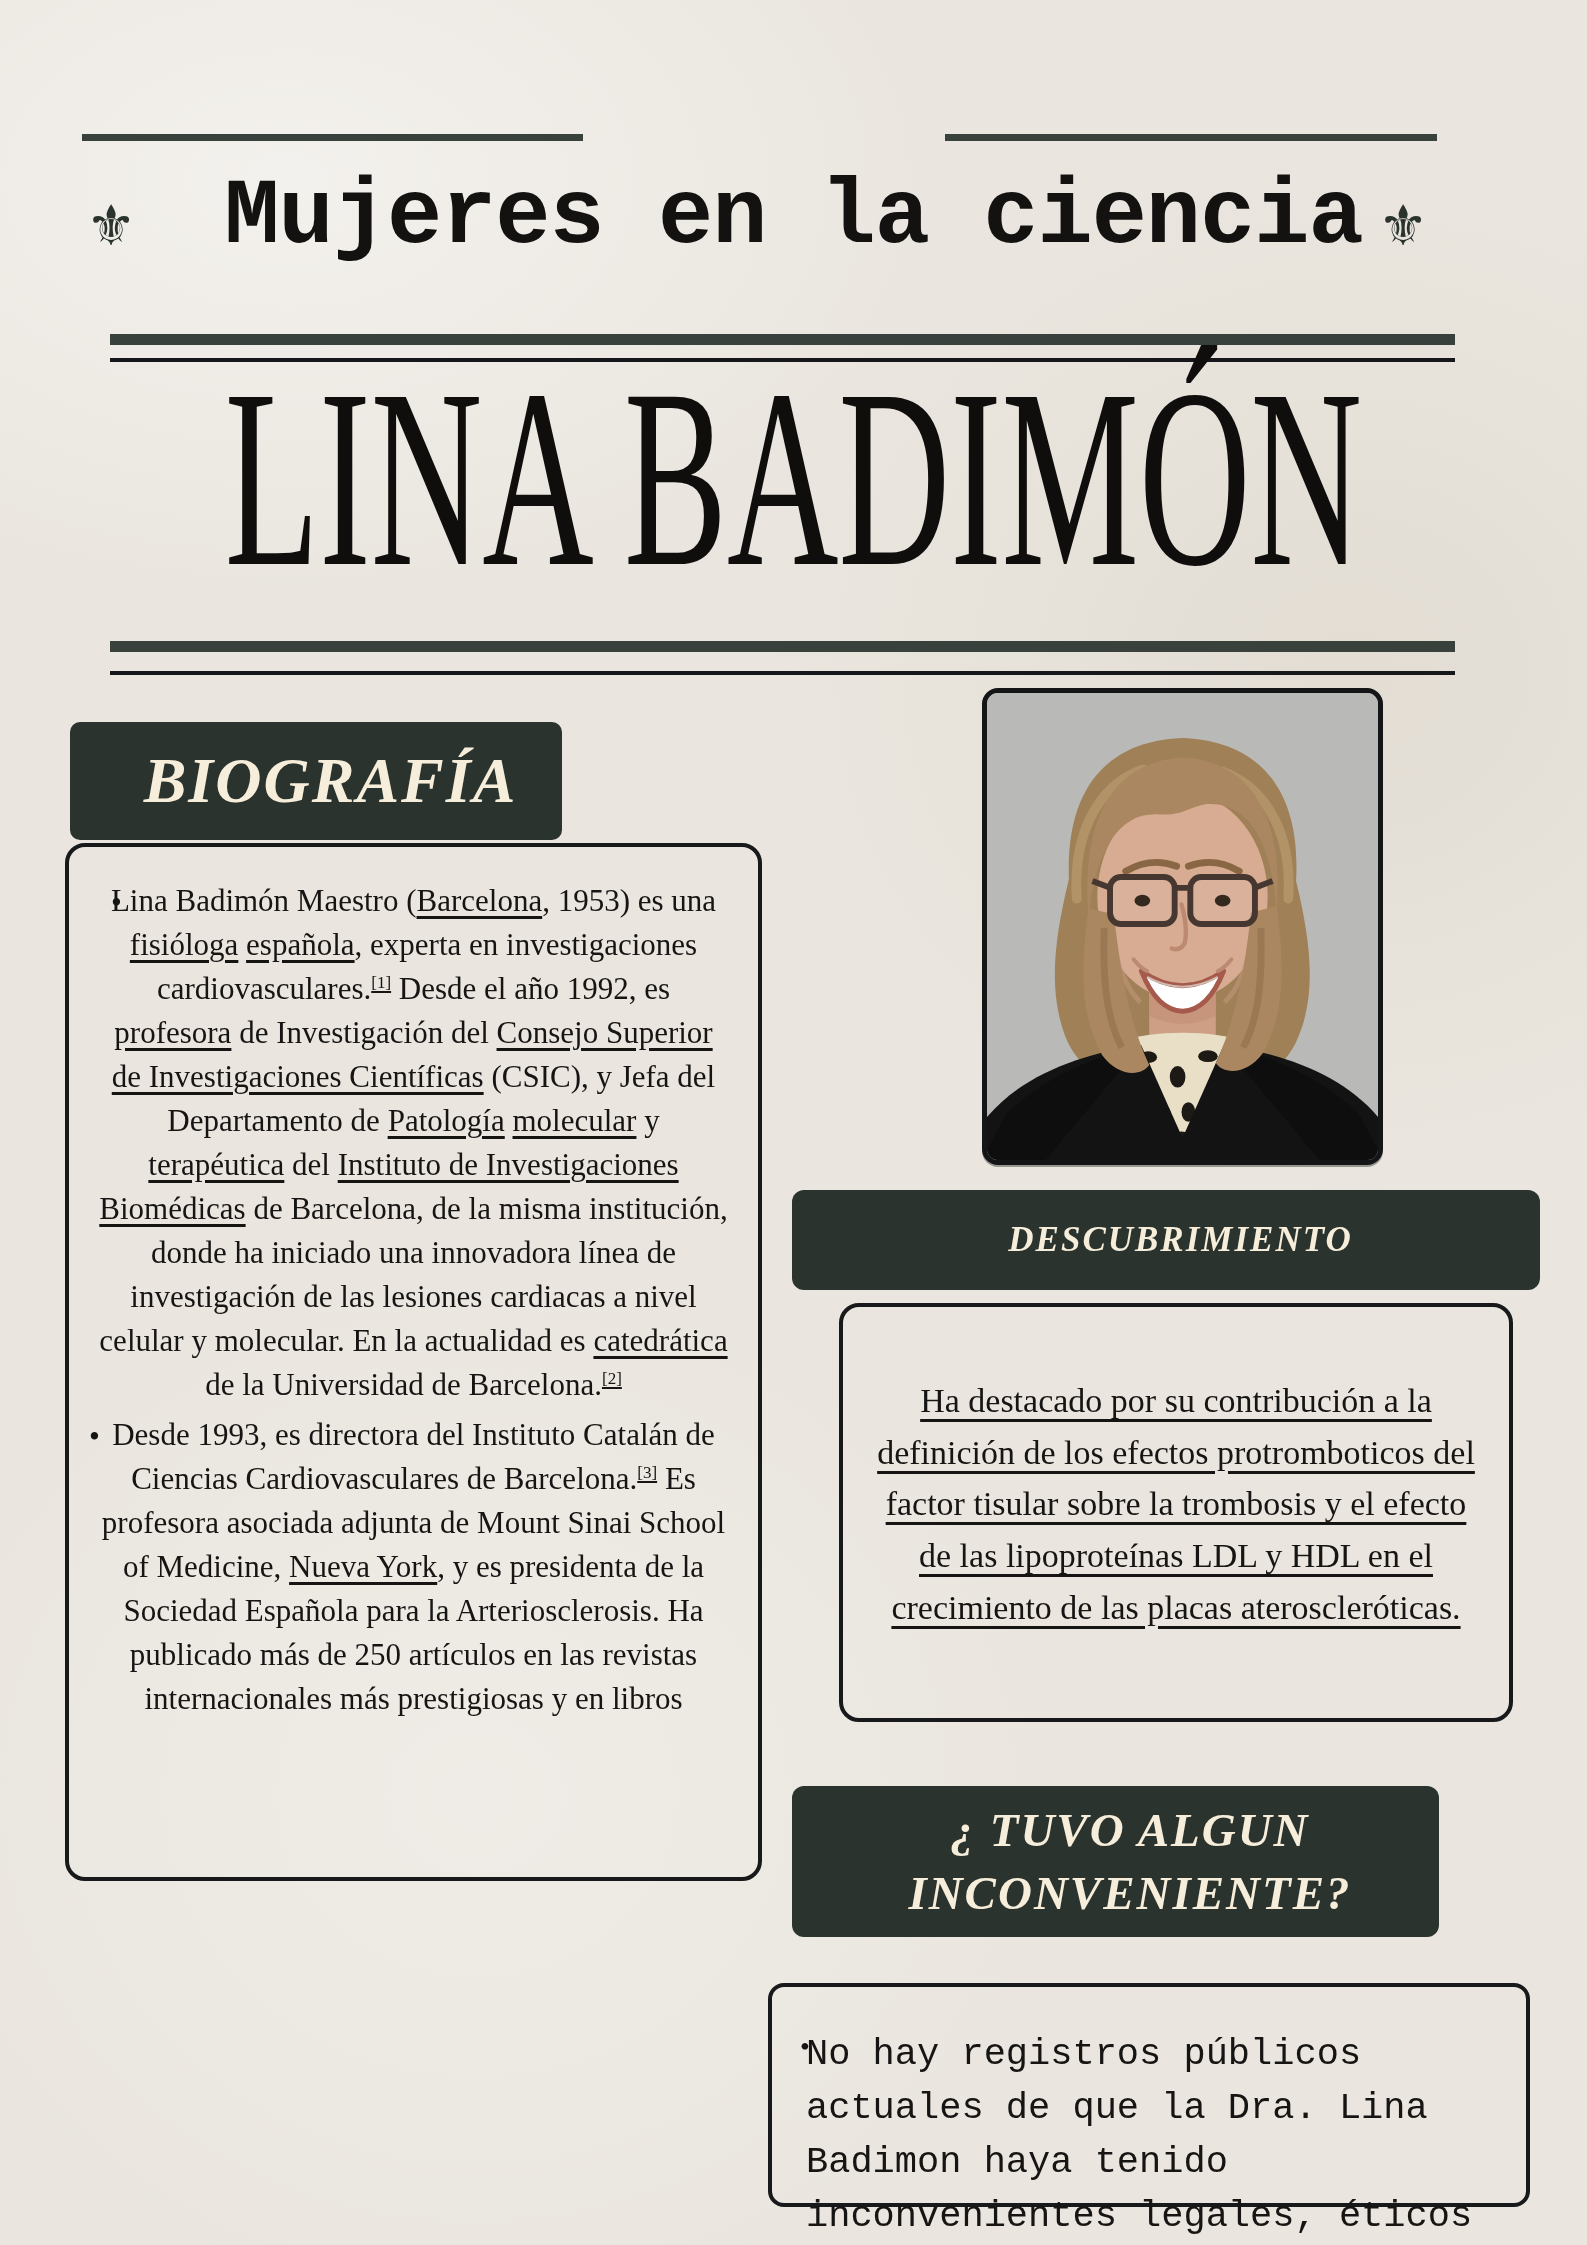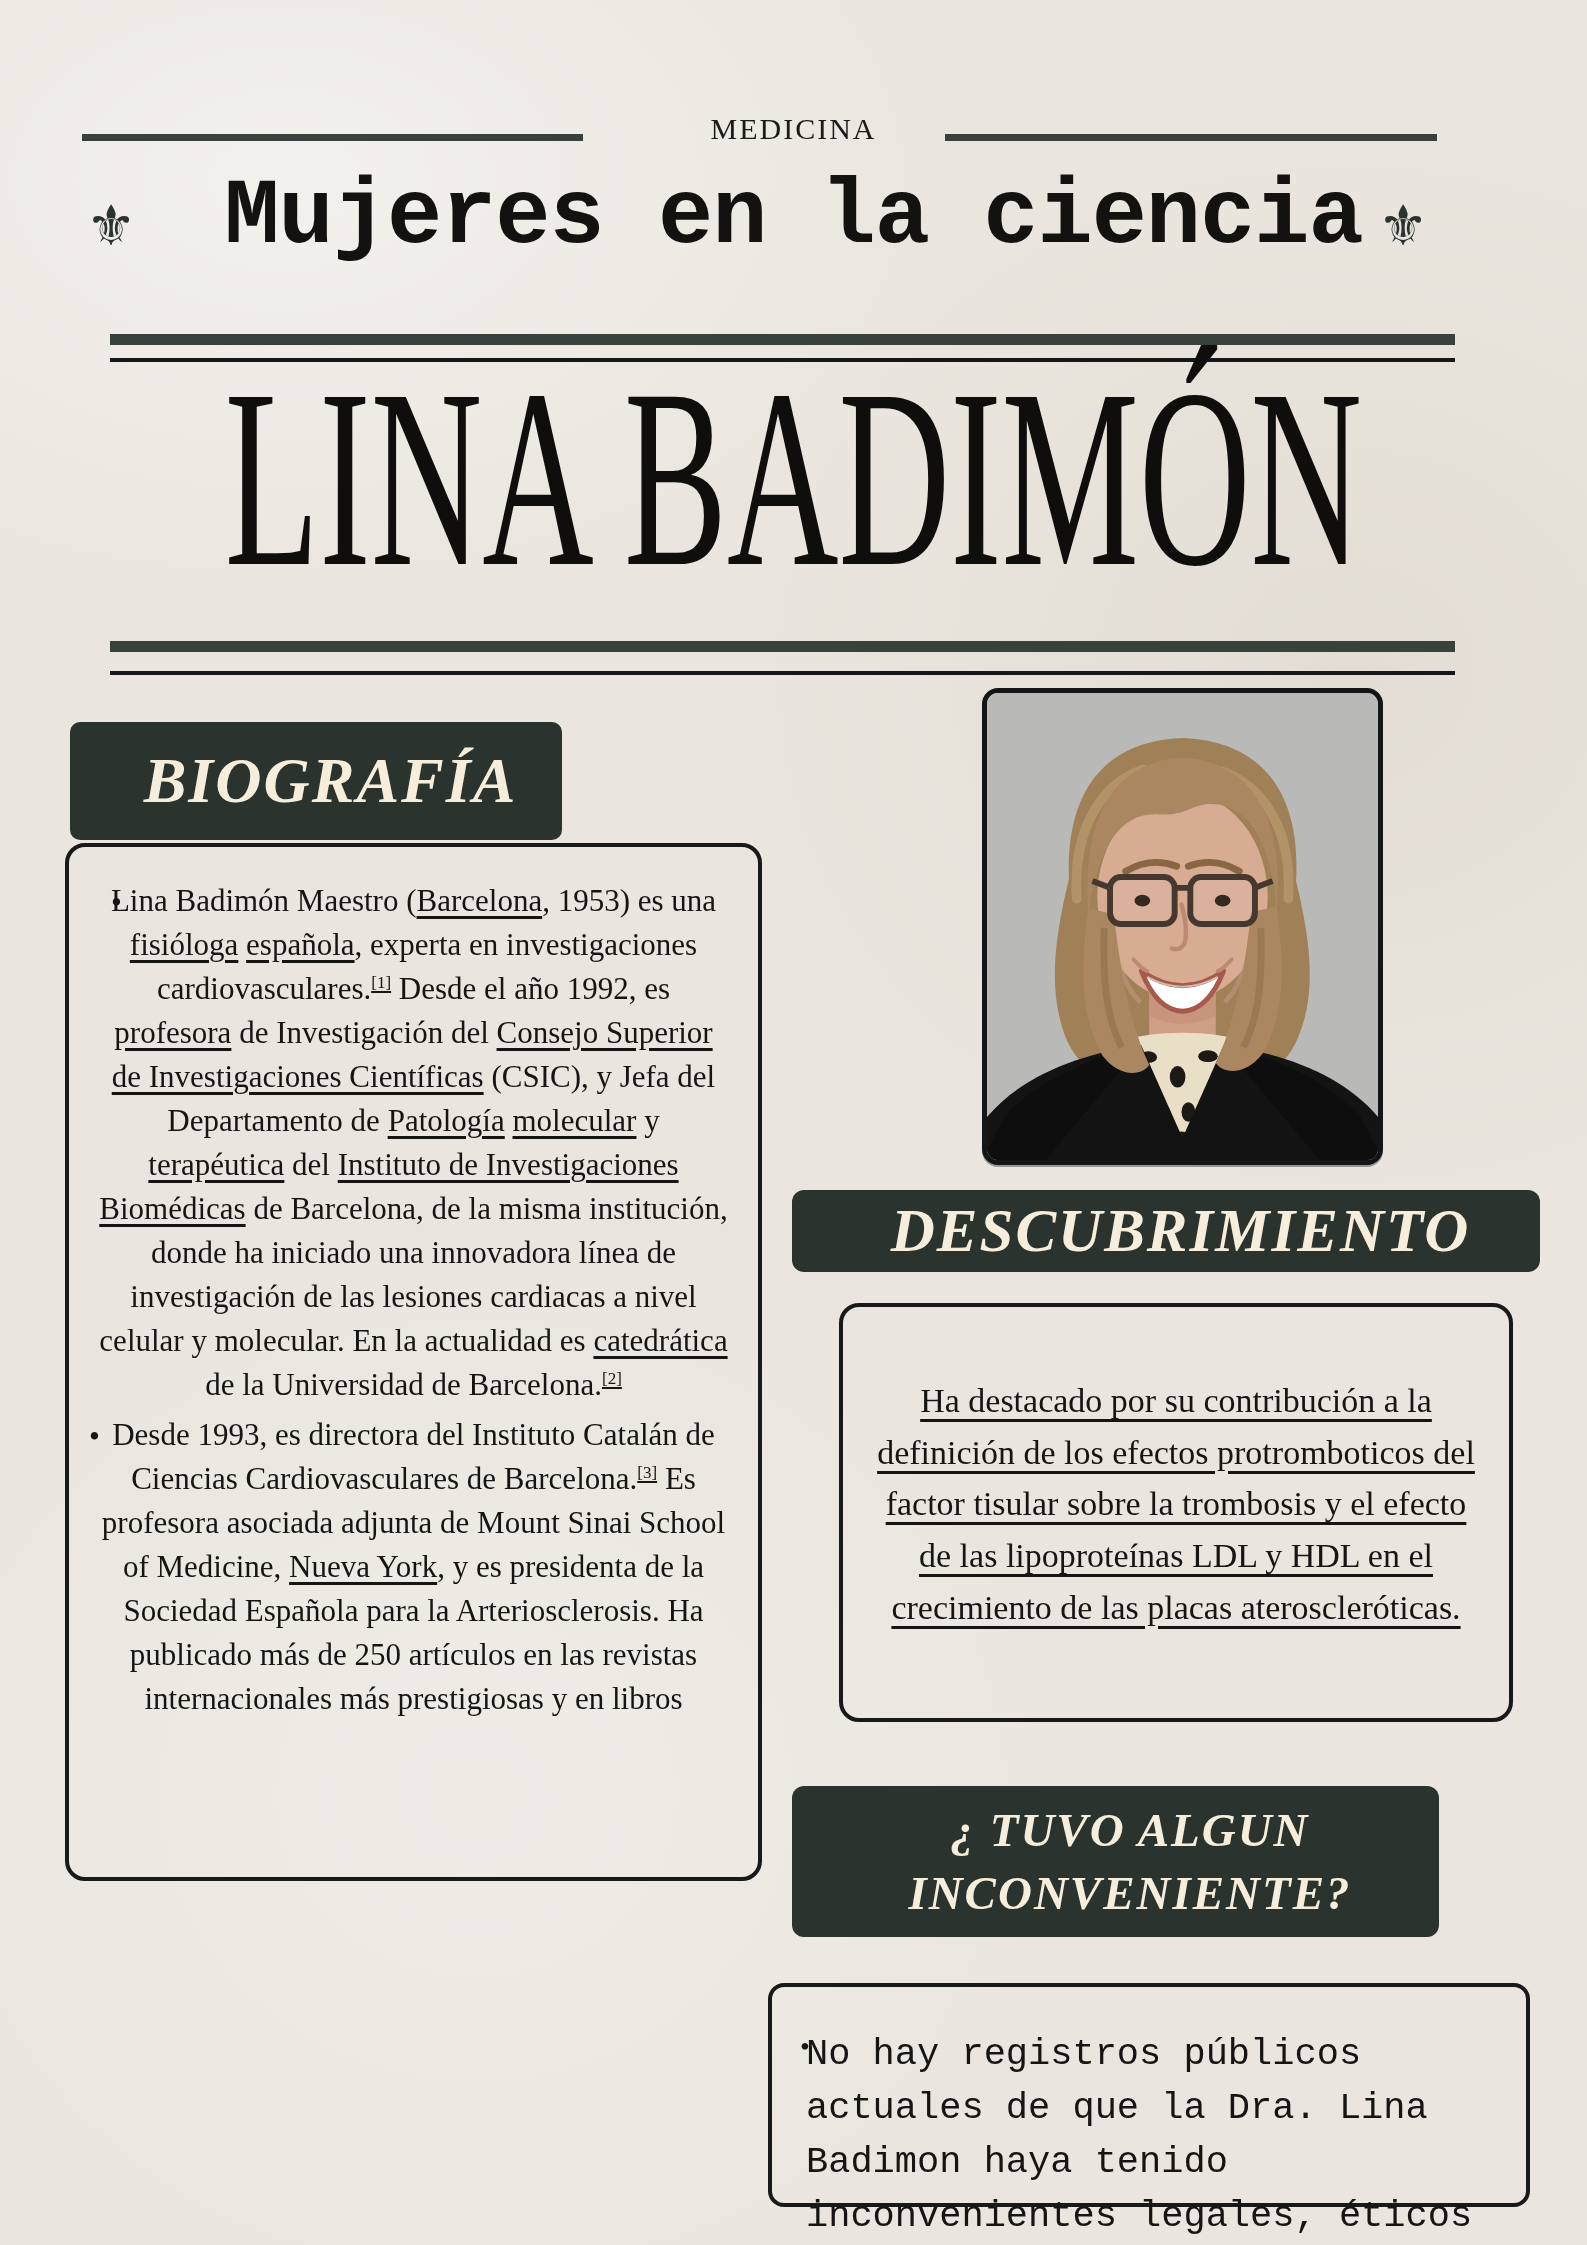--- a/index.html
+++ b/index.html
@@ -35,21 +35,21 @@
   .rule.thin{height:4px;background:#15171a;}
   .r1{top:334px;} .r2{top:358px;} .r3{top:641px;} .r4{top:671px;}
   .headline{position:absolute;top:350px;left:0;right:0;text-align:center;white-space:nowrap;
     font-size:150px;line-height:1;font-weight:400;color:#0f0e0d;
     transform:scale(1.03,1.70);transform-origin:center top;letter-spacing:0px;}
   
   .panel{position:absolute;background:var(--panel);color:var(--cream);
     display:flex;align-items:center;justify-content:center;text-align:center;
     font-style:italic;font-weight:700;letter-spacing:2px;padding-left:29px;}
   .panel-bio{left:70px;top:722px;width:492px;height:118px;border-radius:10px;font-size:64px;}
-  .panel-desc{left:792px;top:1190px;width:748px;height:82px;border-radius:12px;font-size:61px;}
+  .panel-desc{left:792px;top:1190px;width:748px;height:100px;border-radius:12px;font-size:35px;}
   .panel-inc{left:792px;top:1786px;width:647px;height:151px;border-radius:12px;
     font-size:47px;line-height:1.32;}
   
   .textbox{position:absolute;border:4px solid #17191b;border-radius:20px;background:transparent;}
   .box-bio{left:65px;top:843px;width:697px;height:1038px;padding:32px 28px;}
   .box-desc{left:839px;top:1303px;width:674px;height:419px;padding:68px 26px;}
   .box-inc{left:768px;top:1983px;width:762px;height:224px;padding:40px 34px;border-radius:16px;}
   .bio-list{list-style:none;}
   .bio-list li{position:relative;text-align:center;font-size:31px;line-height:1.42;
     margin-bottom:6px;}
@@ -67,21 +67,20 @@
   .photo{position:absolute;left:982px;top:688px;width:401px;height:477px;
     border:5px solid #141517;border-radius:16px;overflow:hidden;background:var(--photo_bg);
     box-shadow:0 2px 0 rgba(0,0,0,.35);}
   .photo svg{display:block;width:100%;height:100%;}
 </style>
 </head>
 <body>
 
 <div class="page">
 
-  <div class="kicker">MEDICINA</div>
   <div class="kicker-line left"></div>
   <div class="kicker-line right"></div>
 
   <span class="fleur left">⚜</span>
   <div class="masthead">Mujeres en la ciencia</div>
   <span class="fleur right">⚜</span>
 
   <div class="rule thick r1"></div>
   <div class="rule thin r2"></div>
 

